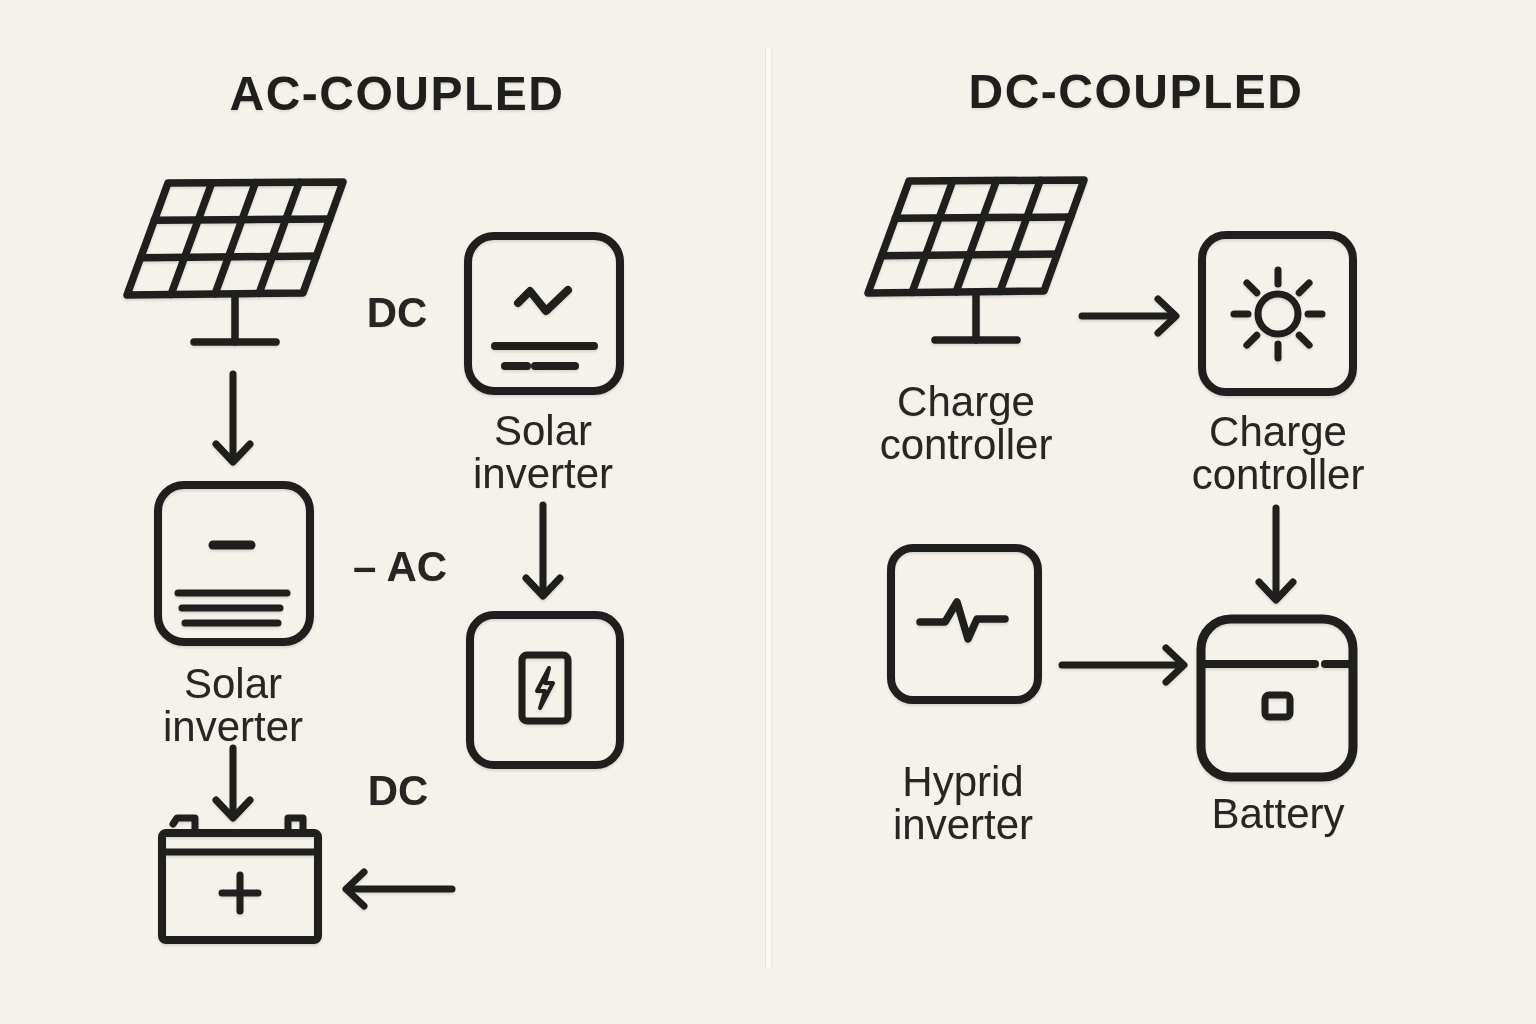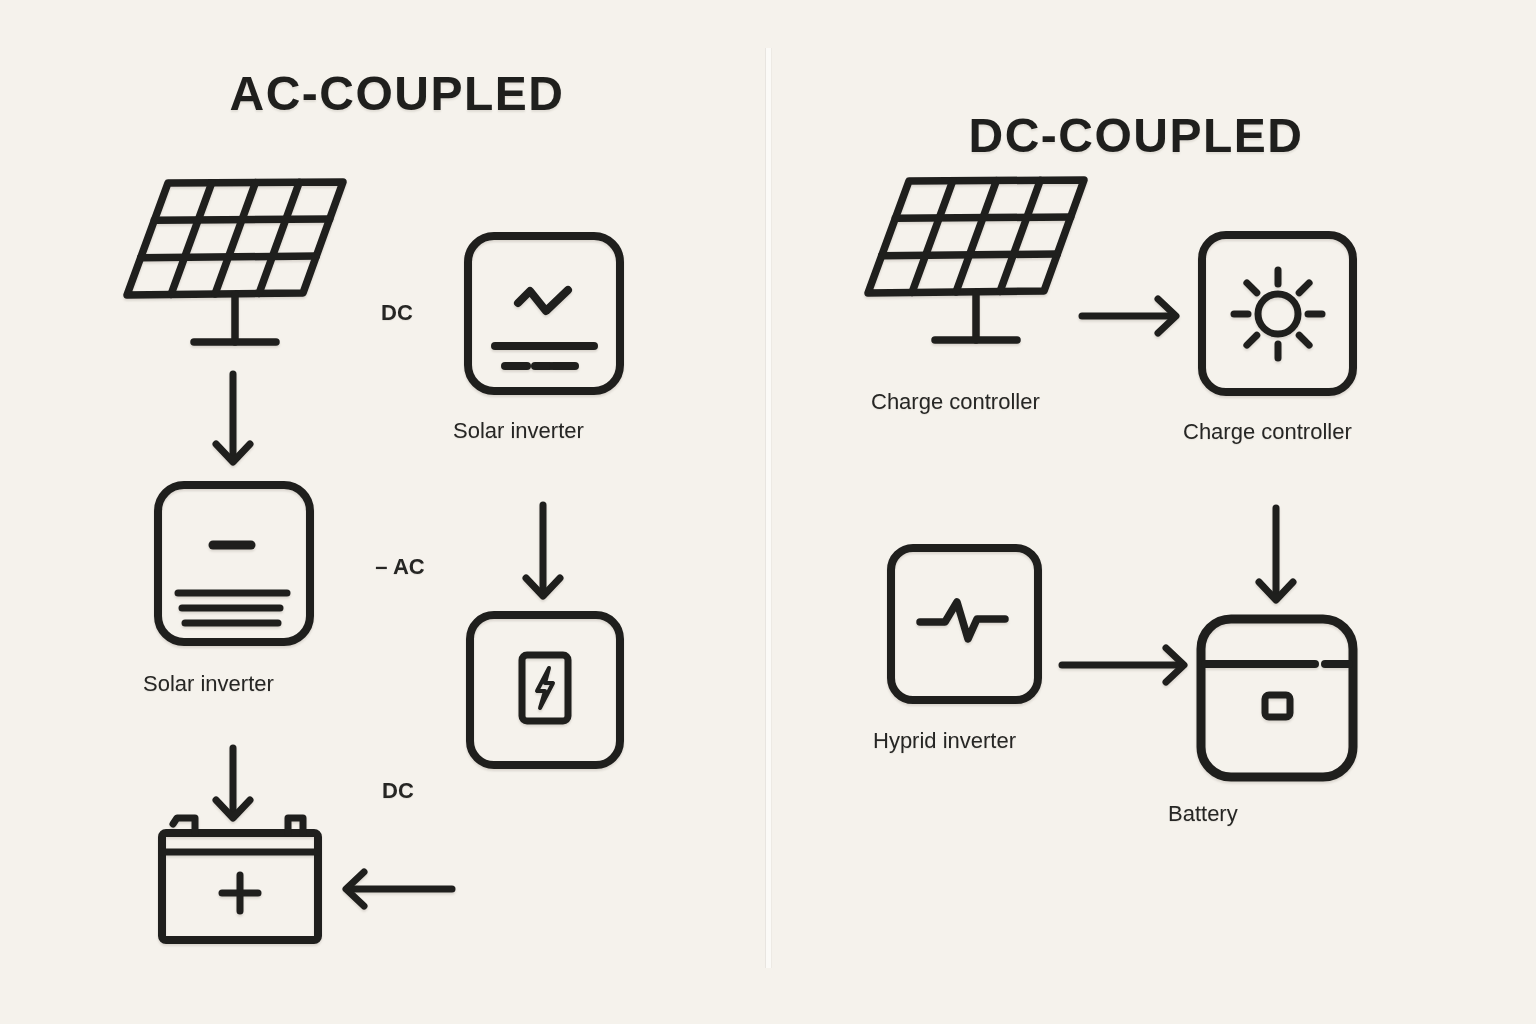--- a/index.html
+++ b/index.html
@@ -22,37 +22,37 @@
     background:var(--divider);
     box-shadow:-1px 0 0 rgba(0,0,0,0.05),1px 0 0 rgba(0,0,0,0.03);
   }
   .title{
     position:absolute;transform:translateX(-50%);
     font-size:48px;font-weight:700;letter-spacing:1.5px;
     color:var(--ink);white-space:nowrap;
     text-shadow:0 2px 2px rgba(80,70,55,0.12);
   }
   .title-ac{left:397px;top:66px;}
-  .title-dc{left:1136px;top:64px;margin-top:44px;}
+  .title-dc{left:1136px;top:64px;}
   .lbl{
     position:absolute;transform:translateX(-50%);
-    font-size:22px;font-weight:500;line-height:43px;
-    text-align:left;color:var(--text);
+    font-size:42px;font-weight:500;line-height:43px;
+    text-align:center;color:var(--text);
     text-shadow:0 1px 1px rgba(80,70,55,0.10);
   }
   .lbl-strong{font-weight:600;white-space:nowrap;}
   .lbl-dc-top{left:397px;top:291px;}
   .lbl-solar-inverter-top{left:543px;top:409px;width:180px;}
   .lbl-ac{left:400px;top:545px;}
   .lbl-solar-inverter-left{left:233px;top:662px;width:180px;}
   .lbl-dc-bottom{left:398px;top:769px;}
   .lbl-battery-inverter{left:546px;top:784px;width:180px;}
   .lbl-cc-panel{left:966px;top:380px;width:190px;}
   .lbl-cc-unit{left:1278px;top:410px;width:190px;}
-  .lbl-hybrid{left:963px;top:719px;width:180px;}
+  .lbl-hybrid{left:963px;top:760px;width:180px;}
   .lbl-battery{left:1278px;top:792px;width:220px;}
   svg.icon{position:absolute;overflow:visible;filter:drop-shadow(0 2px 1px rgba(80,70,55,0.16));}
   svg.icon *{vector-effect:none;}
   .stroke{fill:none;stroke:var(--ink);stroke-linecap:round;stroke-linejoin:round;}
   .panel-left{left:118px;top:170px;}
   .panel-right{left:859px;top:168px;}
   .inv-left{left:153px;top:480px;}
   .inv-right{left:463px;top:231px;}
   .batt-inv{left:465px;top:610px;}
   .car-batt{left:155px;top:805px;}

